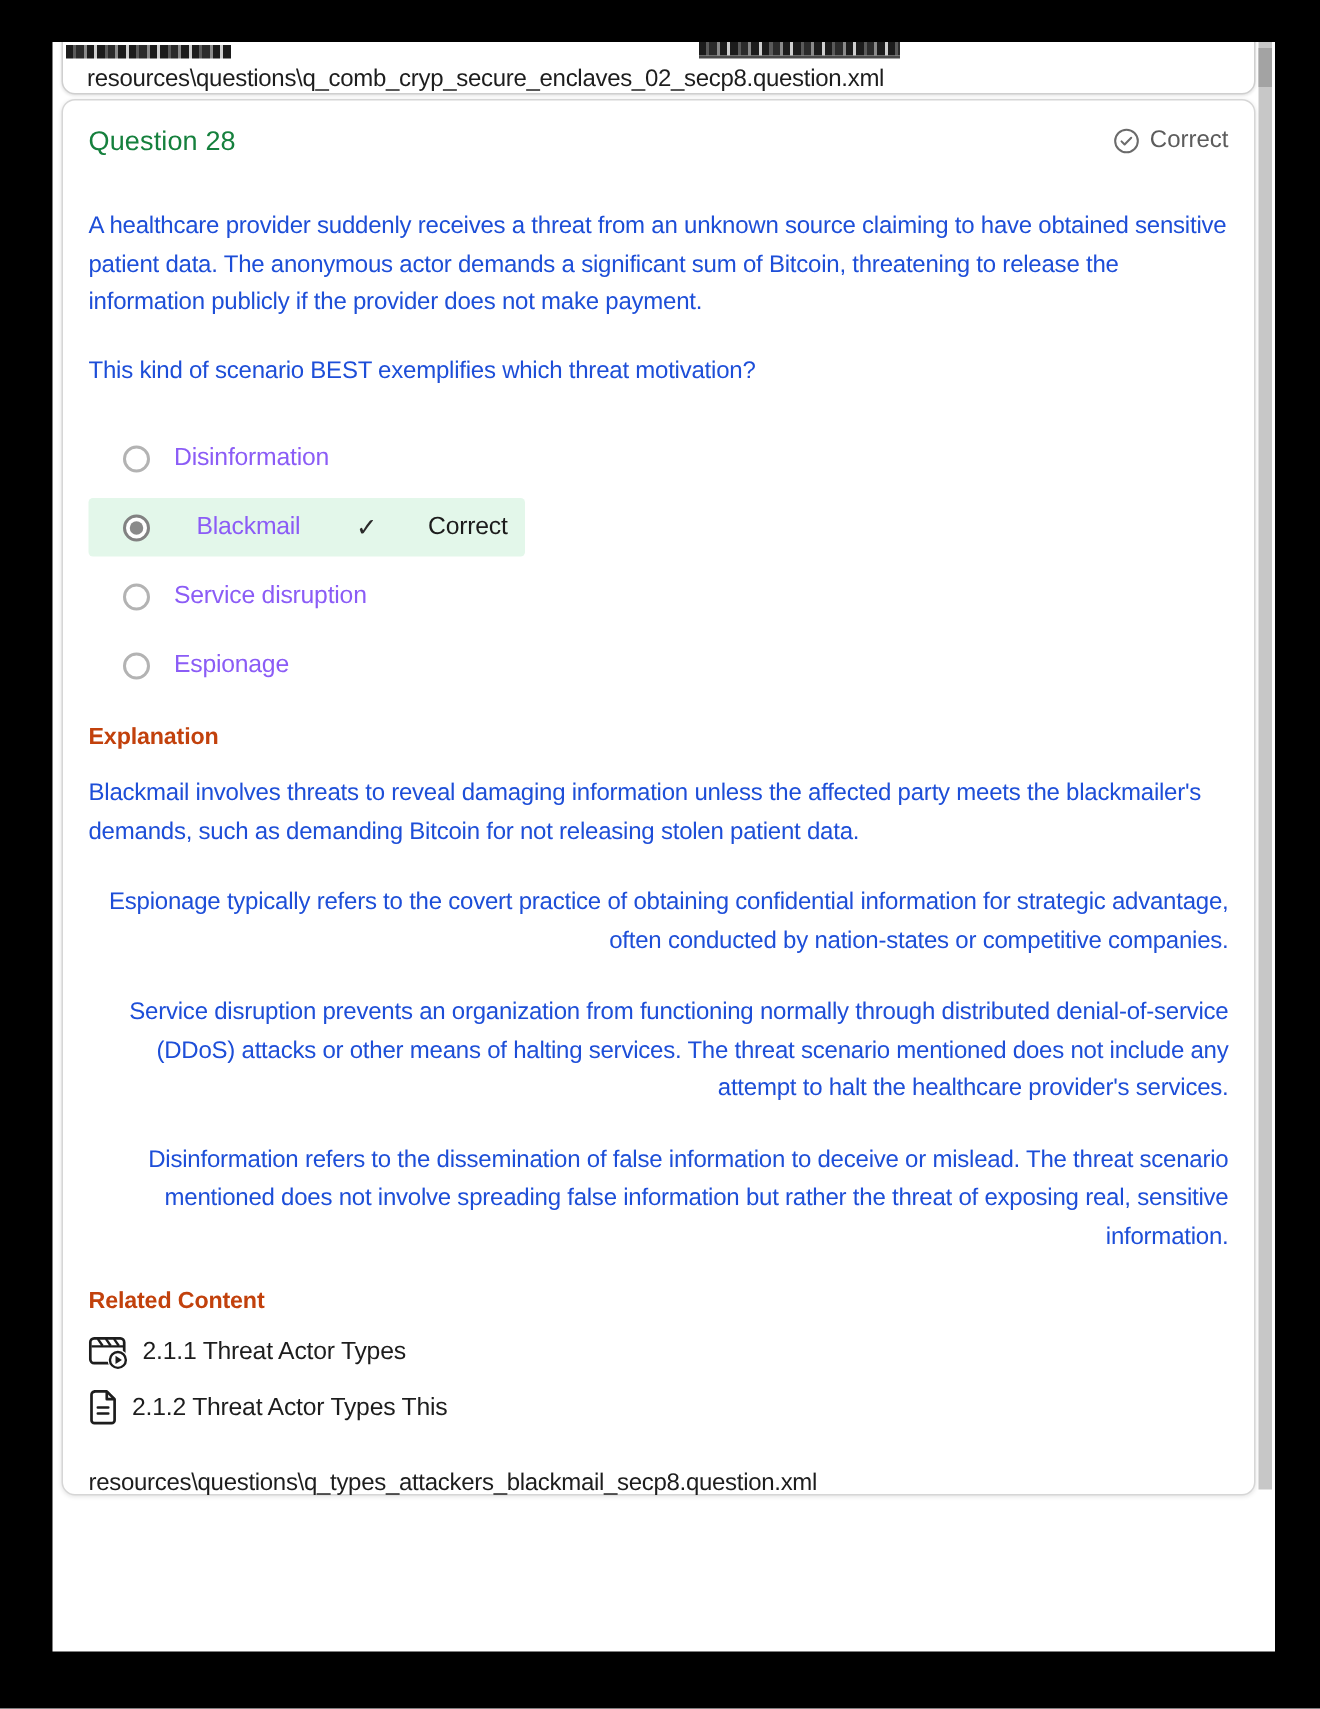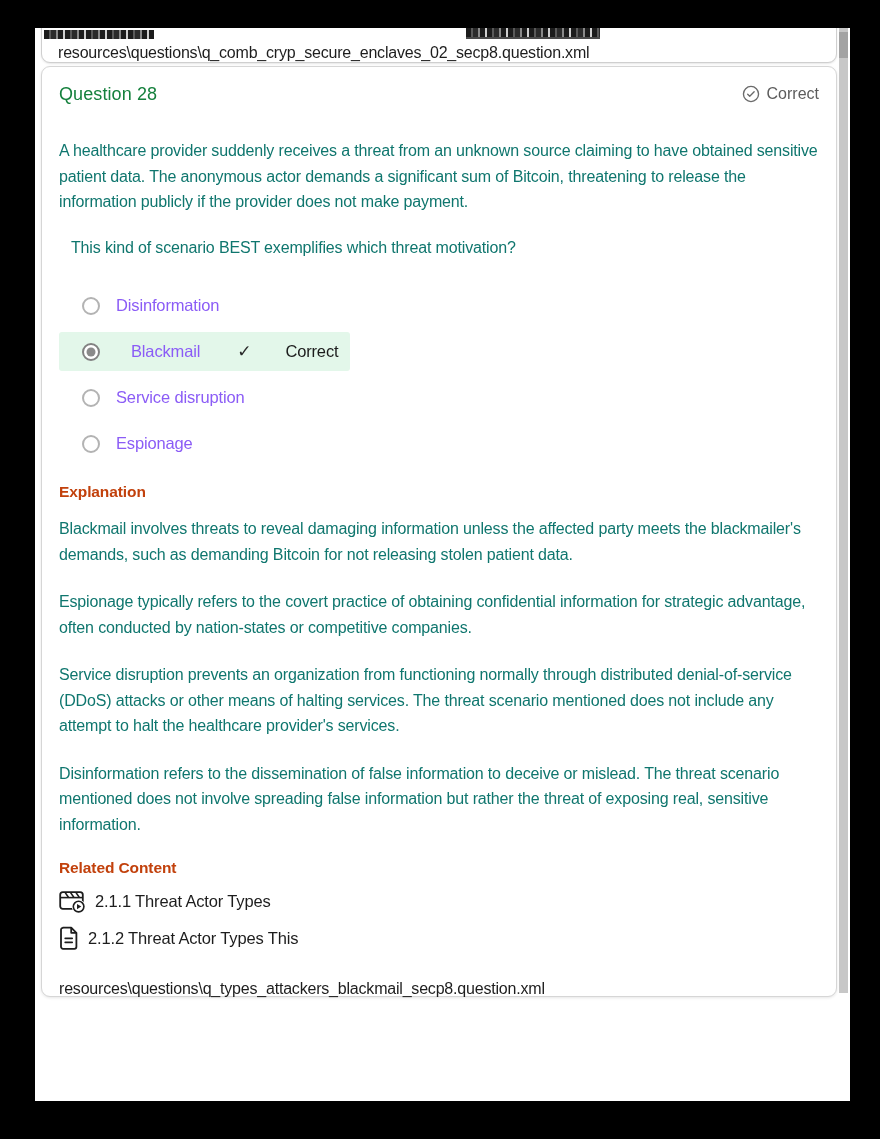--- a/index.html
+++ b/index.html
@@ -46,25 +46,25 @@
     position:absolute; left:6px; top:38px; width:796px; height:931px;
     background:#fff; border:1.5px solid #d6d6d6; border-radius:9px;
     box-shadow:0 1px 3px rgba(0,0,0,.10);
     padding:17px 17px 30px 17px;
   }
   .card-header { display:flex; justify-content:space-between; align-items:center; height:20px; }
   .q-number { font-size:18px; font-weight:400; color:#15803d; letter-spacing:.1px; }
   .status-badge { display:flex; align-items:center; gap:7px; color:#5c5c5c; font-size:16px; }
   .status-badge svg { display:block; }
   .q-text, .exp-text {
-    font-size:16px; line-height:25.5px; letter-spacing:-0.15px; color:#0f766e;
+    font-size:16px; line-height:25.5px; letter-spacing:-0.15px; color:#1d4ed8;
     max-width:764px;
   }
   .q-p1 { margin-top:34px; }
-  .q-p2 { margin-top:20px;margin-left:12px; }
+  .q-p2 { margin-top:20px; }
   
   .options { margin-top:26px; }
   .option-row {
     display:inline-flex; align-items:center; height:39px; border-radius:3px;
     padding:0 12px 0 23px; margin-bottom:7px; font-size:16.5px; letter-spacing:-0.15px;
   }
   .option-row { display:flex; width:max-content; }
   .option-row.selected { background:#e3f7ea;gap:15px; }
   .radio {
     width:18px; height:18px; border-radius:50%; background:#fff;
@@ -76,21 +76,21 @@
   .radio.checked::after {
     content:""; position:absolute; left:50%; top:50%; transform:translate(-50%,-50%);
     width:9px; height:9px; border-radius:50%; background:#8a8a8a;
   }
   .option-label { margin-left:16px; color:#8b5cf6; }
   .verdict-check { margin-left:22px; font-size:17px; color:#2a2a2a; }
   .verdict-label { margin-left:19px; color:#1c1c1c; }
   
   .section-heading { margin-top:20px; font-size:15.5px; font-weight:700; color:#c2410c; letter-spacing:-0.1px; }
   .exp-text { margin-top:15px; }
-  .exp-text + .exp-text { margin-top:22px; }
+  .exp-text + .exp-text { margin-top:22px;text-align:right; }
   
   .related-heading { margin-top:22px; }
   .rel-item { display:flex; align-items:center; margin-top:12px; font-size:16.5px; letter-spacing:-0.15px; }
   .rel-item .ricon { flex:0 0 auto; display:flex; align-items:center; }
   .rel-item .rlabel { margin-left:8px; }
   .rel-path { margin-top:27px; font-size:16px; letter-spacing:-0.2px; line-height:22px; white-space:nowrap; }
 </style>
 </head>
 <body>
 

